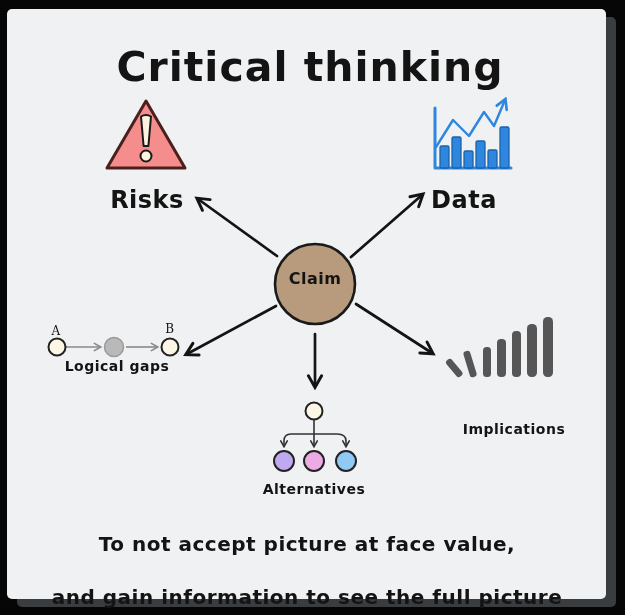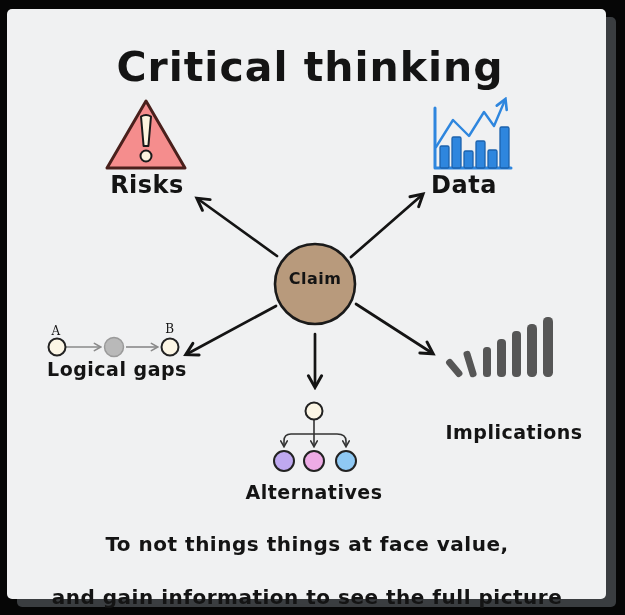--- a/index.html
+++ b/index.html
@@ -11,22 +11,22 @@
   .card{
     position:absolute;left:7px;top:9px;width:599px;height:590px;
     background:#f0f1f2;border-radius:5px;
     box-shadow:10px 8px 0 0 #3a3d40;
   }
   .label{
     position:absolute;text-align:center;color:#141414;
     font-weight:600;letter-spacing:.5px;white-space:nowrap;
   }
   .title{font-size:41px;letter-spacing:1px;}
-  .node-label{font-size:24px;}
-  .small-label{font-size:19px;}
+  .node-label{font-size:24px;margin-top:15px;}
+  .small-label{font-size:14px;}
   .tiny-label{font-size:12px;font-family:"DejaVu Serif","Liberation Serif",serif;font-weight:400;}
   .claim-label{font-size:16px;}
   .footer-line{font-size:20px;font-weight:600;}
   svg{position:absolute;left:0;top:0;}
 </style>
 </head>
 <body>
 
 <div class="card"></div>
 
@@ -114,14 +114,14 @@
 <div class="label claim-label" style="left:265px;top:269px;width:100px;">Claim</div>
 
 <div class="label tiny-label" style="left:46px;top:324px;width:20px;">A</div>
 <div class="label tiny-label" style="left:160px;top:322px;width:20px;">B</div>
 <div class="label small-label" style="left:37px;top:358px;width:160px;">Logical gaps</div>
 
 <div class="label small-label" style="left:434px;top:381px;width:160px;margin-top:40px;">Implications</div>
 
 <div class="label small-label" style="left:234px;top:481px;width:160px;">Alternatives</div>
 
-<div class="label footer-line" style="left:12px;top:532px;width:590px;">To not things things at face value,</div>
+<div class="label footer-line" style="left:12px;top:532px;width:590px;">To not accept picture at face value,</div>
 <div class="label footer-line" style="left:12px;top:585px;width:590px;">and gain information to see the full picture</div>
 
 </body></html>

